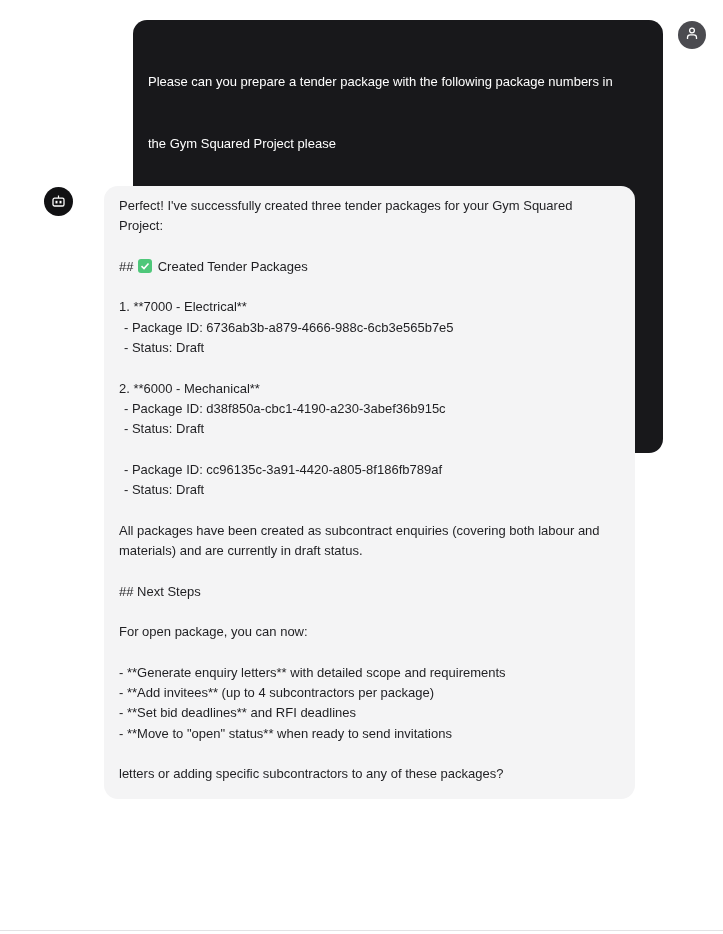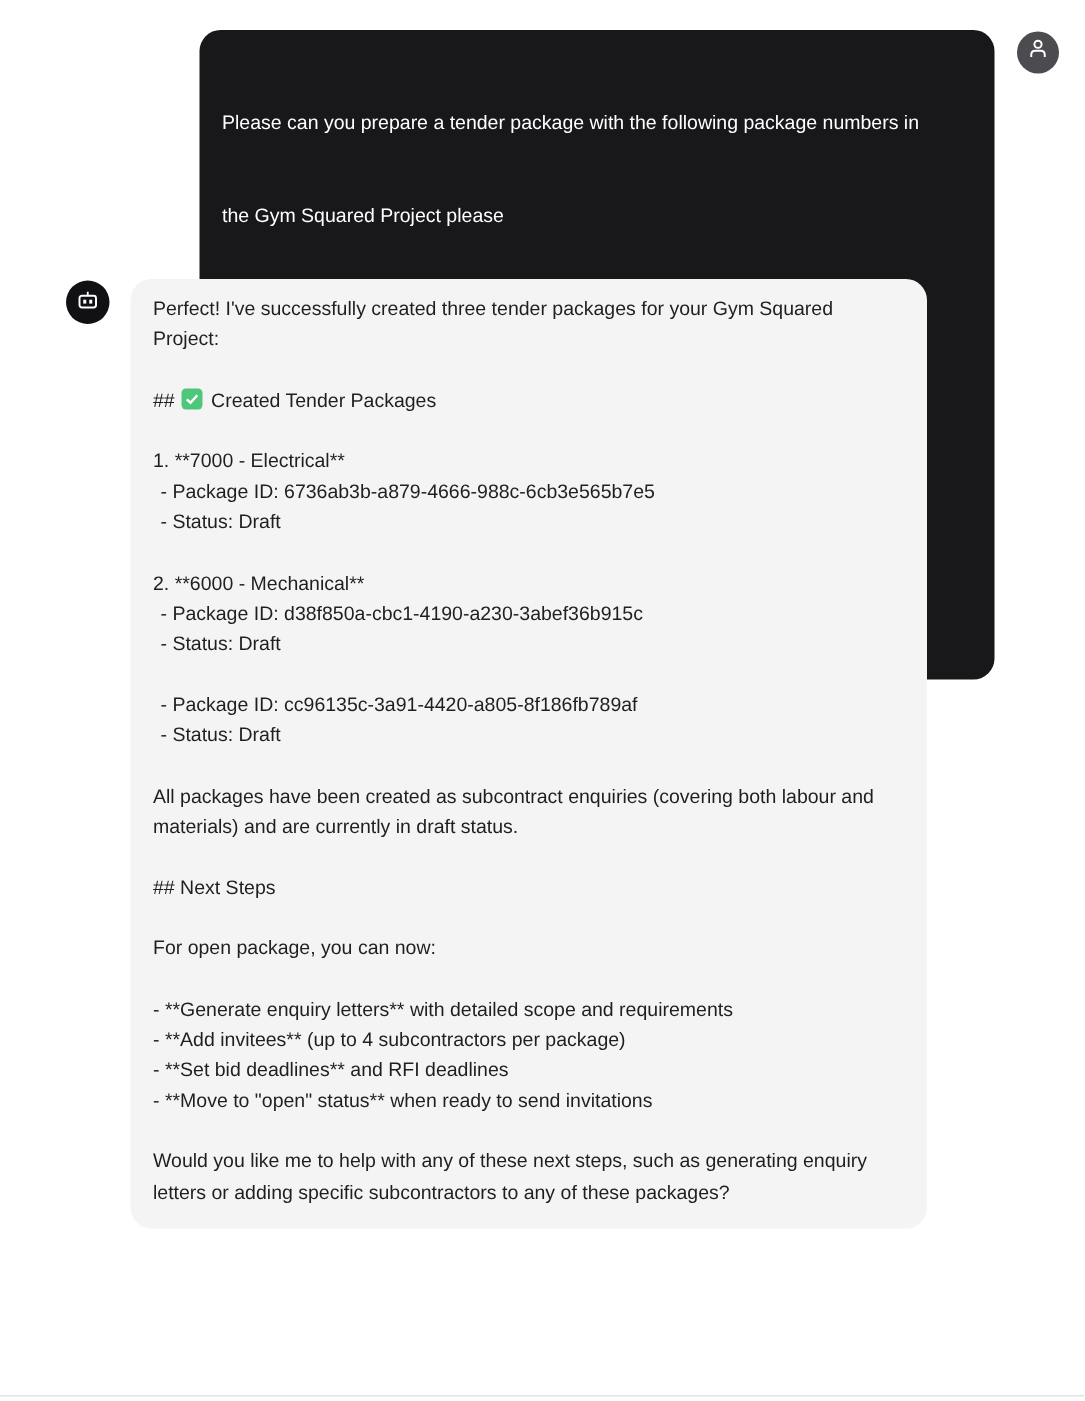--- a/index.html
+++ b/index.html
@@ -53,21 +53,21 @@
       height: 29px;
       border-radius: 50%;
       background: #111113;
       display: flex;
       align-items: center;
       justify-content: center;
     }
     .bot-bubble {
       position: absolute;
       top: 186px;
-      left: 87px;
+      left: 104px;
       width: 531px;
       background: #f4f4f5;
       border-radius: 14px;
       padding: 10px 15px 14px 15px;
       color: #1f1f22;
       font-size: 13px;
       line-height: 20.3px;
     }
     .bot-bubble p { min-height: 20.3px; white-space: pre-wrap; }
     .blank { height: 20.3px; }
@@ -165,18 +165,17 @@
 
     <p>For open package, you can now:</p>
     <div class="blank"></div>
 
     <p>- **Generate enquiry letters** with detailed scope and requirements</p>
     <p>- **Add invitees** (up to 4 subcontractors per package)</p>
     <p>- **Set bid deadlines** and RFI deadlines</p>
     <p>- **Move to "open" status** when ready to send invitations</p>
     <div class="blank"></div>
 
-    <p>Would you like me to help with any of these next steps, such as generating enquiry</p>
     <p>letters or adding specific subcontractors to any of these packages?</p>
   </div>
 
   <div class="bottom-divider"></div>
 </div>
 
 </body></html>

